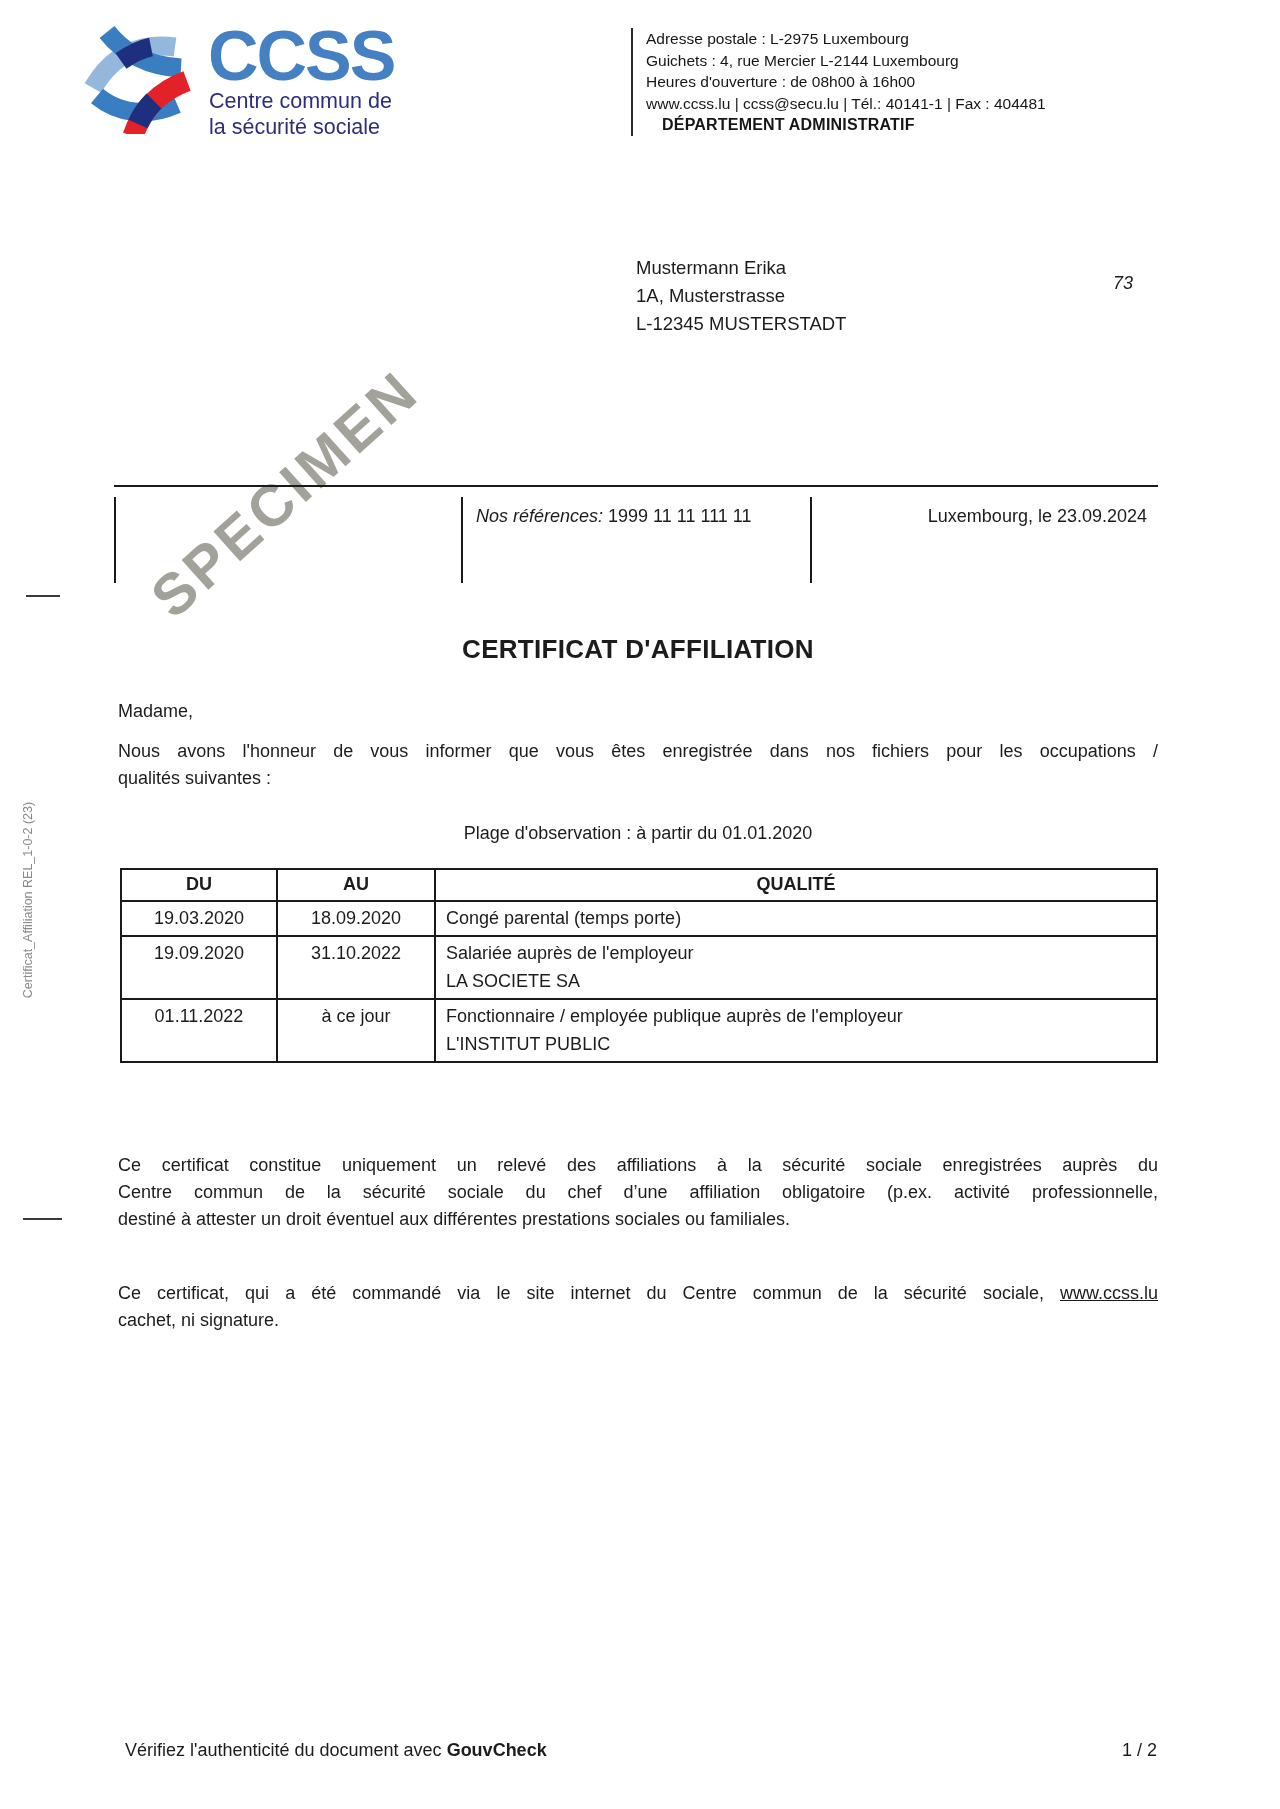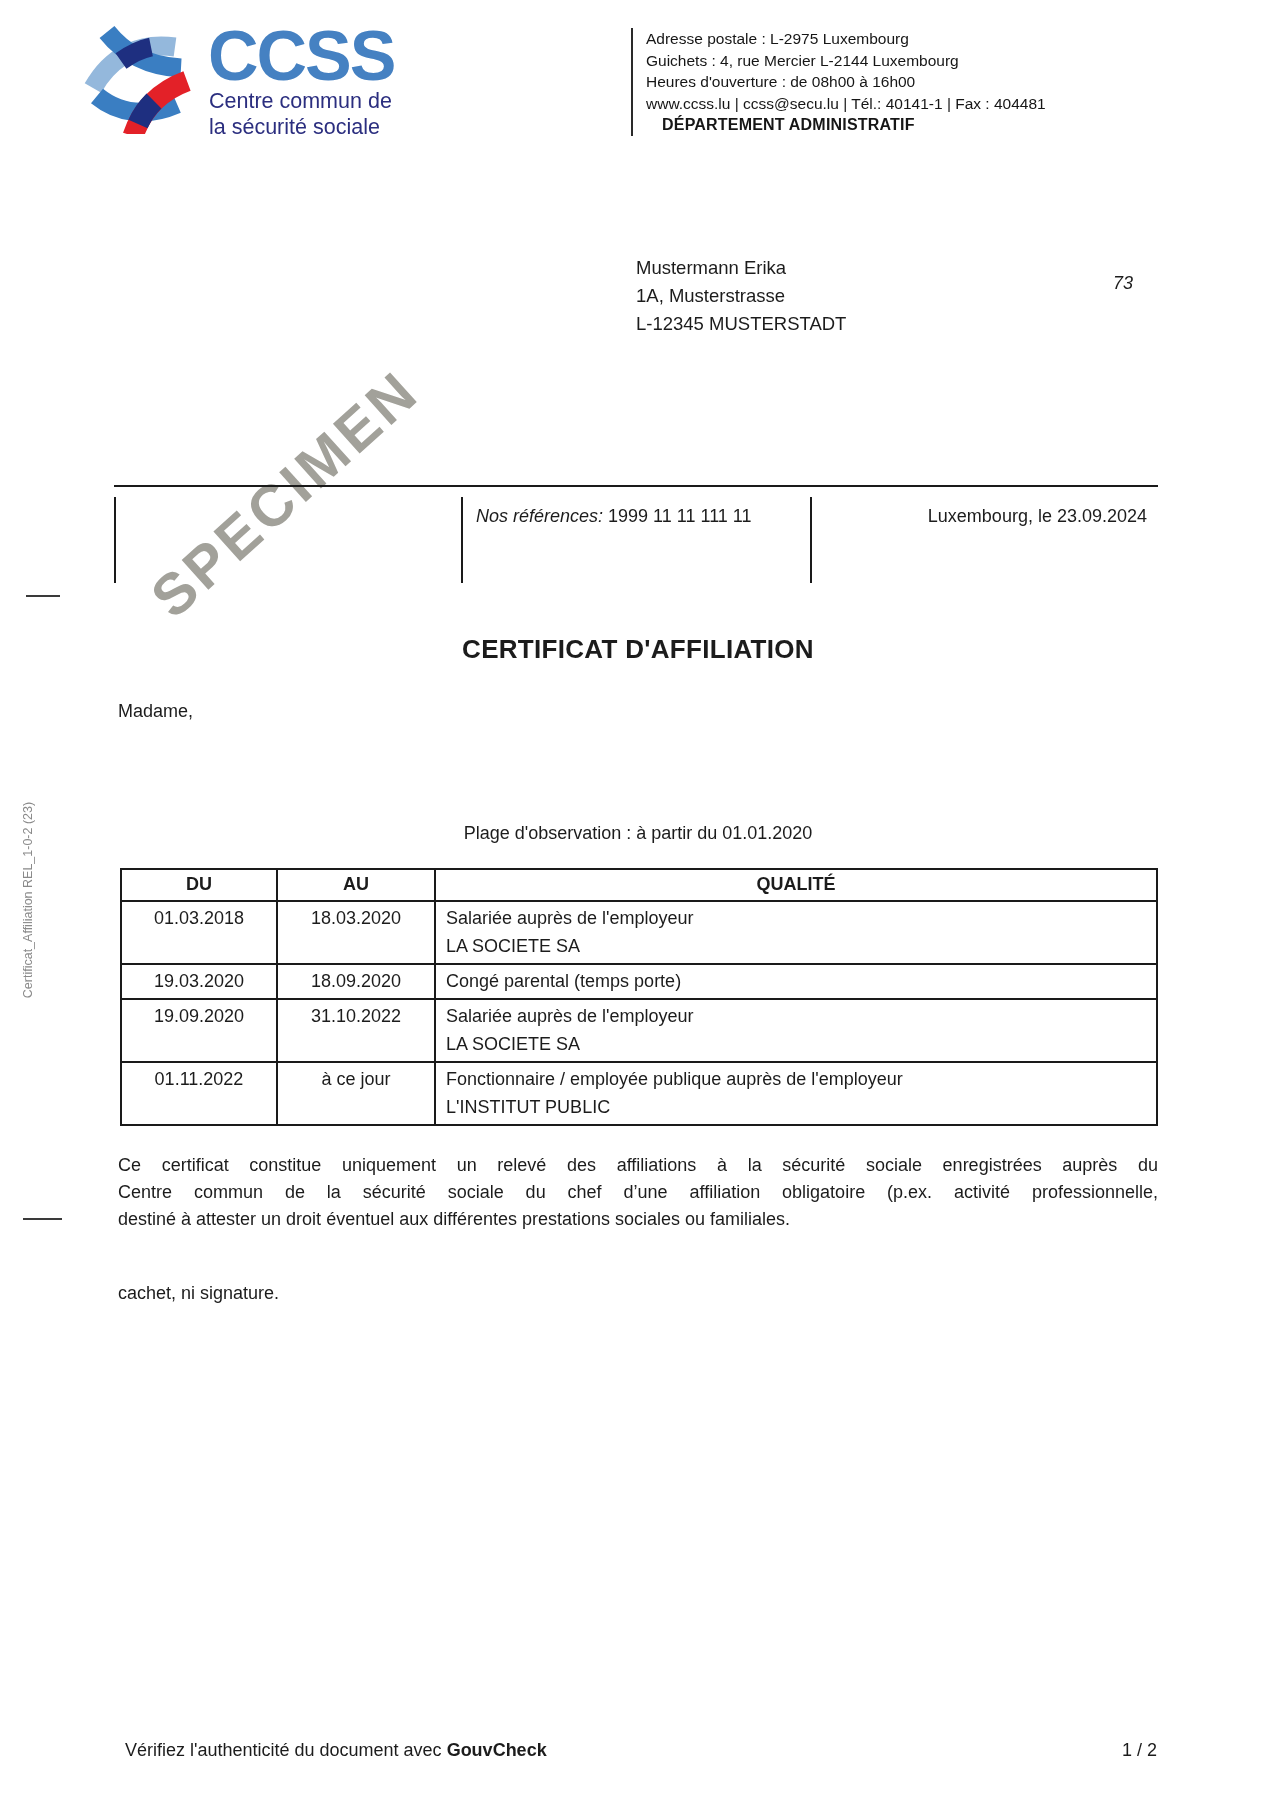--- a/index.html
+++ b/index.html
@@ -137,45 +137,41 @@
   <div class="tick t3"></div>
   <div class="refs">
     <span class="lbl">Nos références:</span>
     <span>1999 11 11 111 11</span>
   </div>
   <div class="place-date">Luxembourg, le 23.09.2024</div>
 
   <div class="doc-title">CERTIFICAT D'AFFILIATION</div>
 
   <div class="salutation body-text">Madame,</div>
+  <div class="intro body-text">
+    <div class="jline">Nous avons l'honneur de vous informer que vous êtes enregistrée dans nos fichiers pour les occupations /</div>
+    <div>qualités suivantes :</div>
+  </div>
   <div class="observation body-text">Plage d'observation : à partir du 01.01.2020</div>
 
   <table class="aff-table">
     <colgroup>
         <col class="c-du">
         <col class="c-au">
         <col class="c-qual">
       </colgroup>
     <thead>
       <tr>
         <th>DU</th>
         <th>AU</th>
         <th>QUALITÉ</th>
       </tr>
     </thead>
     <tbody>
       <tr>
-        <td class="date">01.03.2018</td>
-        <td class="date">18.03.2020</td>
-        <td class="qual">
-          <div>Salariée auprès de l'employeur</div>
-          <div>LA SOCIETE SA</div>
-        </td>
-      </tr>
-      <tr>
         <td class="date">19.03.2020</td>
         <td class="date">18.09.2020</td>
         <td class="qual">
           <div>Congé parental (temps porte)</div>
         </td>
       </tr>
       <tr>
         <td class="date">19.09.2020</td>
         <td class="date">31.10.2022</td>
         <td class="qual">
@@ -193,20 +189,21 @@
       </tr>
     </tbody>
   </table>
 
   <div class="para1 body-text">
     <div class="jline">Ce certificat constitue uniquement un relevé des affiliations à la sécurité sociale enregistrées auprès du</div>
     <div class="jline">Centre commun de la sécurité sociale du chef d’une affiliation obligatoire (p.ex. activité professionnelle,</div>
     <div>destiné à attester un droit éventuel aux différentes prestations sociales ou familiales.</div>
   </div>
   <div class="para2 body-text">
+    <div class="jline"><span>Ce certificat, qui a été commandé via le site internet du Centre commun de la sécurité sociale, </span><span class="link">www.ccss.lu</span></div>
     <div>cachet, ni signature.</div>
   </div>
 
   <div class="fold f1"></div>
   <div class="fold f2"></div>
   <div class="side-text">Certificat_Affiliation REL_1-0-2 (23)</div>
 
   <div class="footer-left">
     <span>Vérifiez l'authenticité du document avec </span><span class="brand">GouvCheck</span>
   </div>

